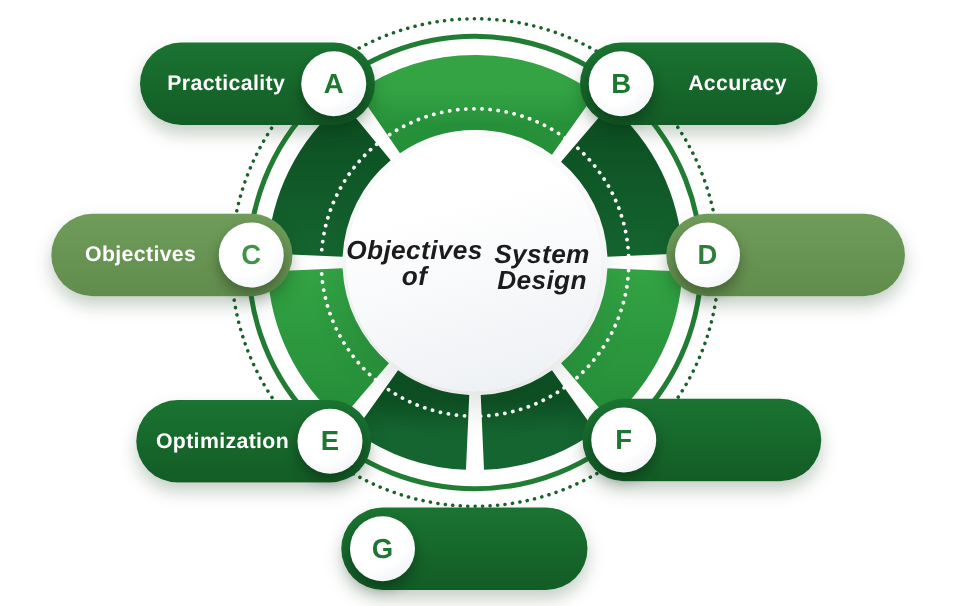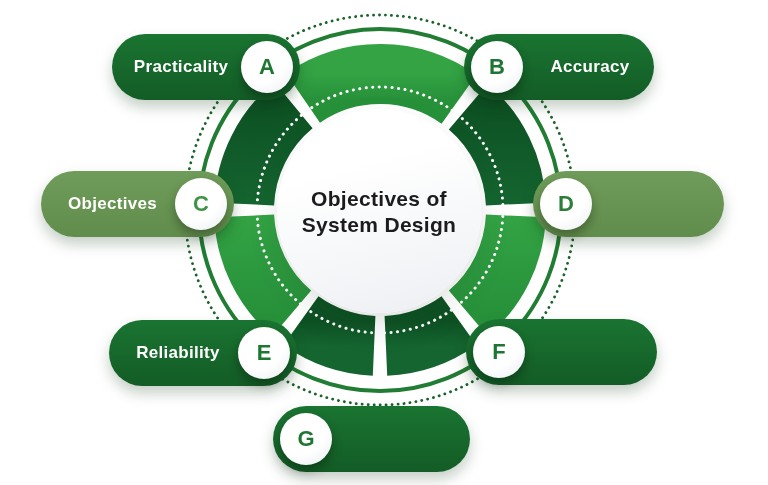--- a/index.html
+++ b/index.html
@@ -11,22 +11,23 @@
     font-family:"Liberation Sans","DejaVu Sans",sans-serif;
   }
   .stage svg{position:absolute;left:0;top:0;}
 
   
   .center-circle{
     position:absolute;left:277px;top:109px;width:204px;height:204px;
     border-radius:50%;
     background:linear-gradient(165deg,#ffffff 30%,#ecEFf3 100%);
     box-shadow:0 14px 30px rgba(25,50,30,.13);
-    display:flex;flex-direction:column;align-items:center;justify-content:center;
+    display:flex;flex-direction:row;align-items:center;justify-content:center;
     z-index:2;
+    font-style:italic;
   }
   .center-title{
     color:var(--title-text,#1c1c1e);
     font-size:21px;font-weight:700;letter-spacing:.3px;
     line-height:1.0;text-align:center;
   }
   .center-title + .center-title{margin-top:5px;}
 
   
   .pill{
@@ -124,21 +125,21 @@
       </span>
   </div>
 
   <div class="pill pill-sage cap-left" id="pill-d">
     <span class="badge">
         <span>D</span>
       </span>
   </div>
 
   <div class="pill pill-dark cap-right" id="pill-e">
-    <span class="pill-label">Reliability</span>
+    <span class="pill-label">Optimization</span>
     <span class="badge">
         <span>E</span>
       </span>
   </div>
 
   <div class="pill pill-dark cap-left" id="pill-f">
     <span class="badge">
         <span>F</span>
       </span>
   </div>

